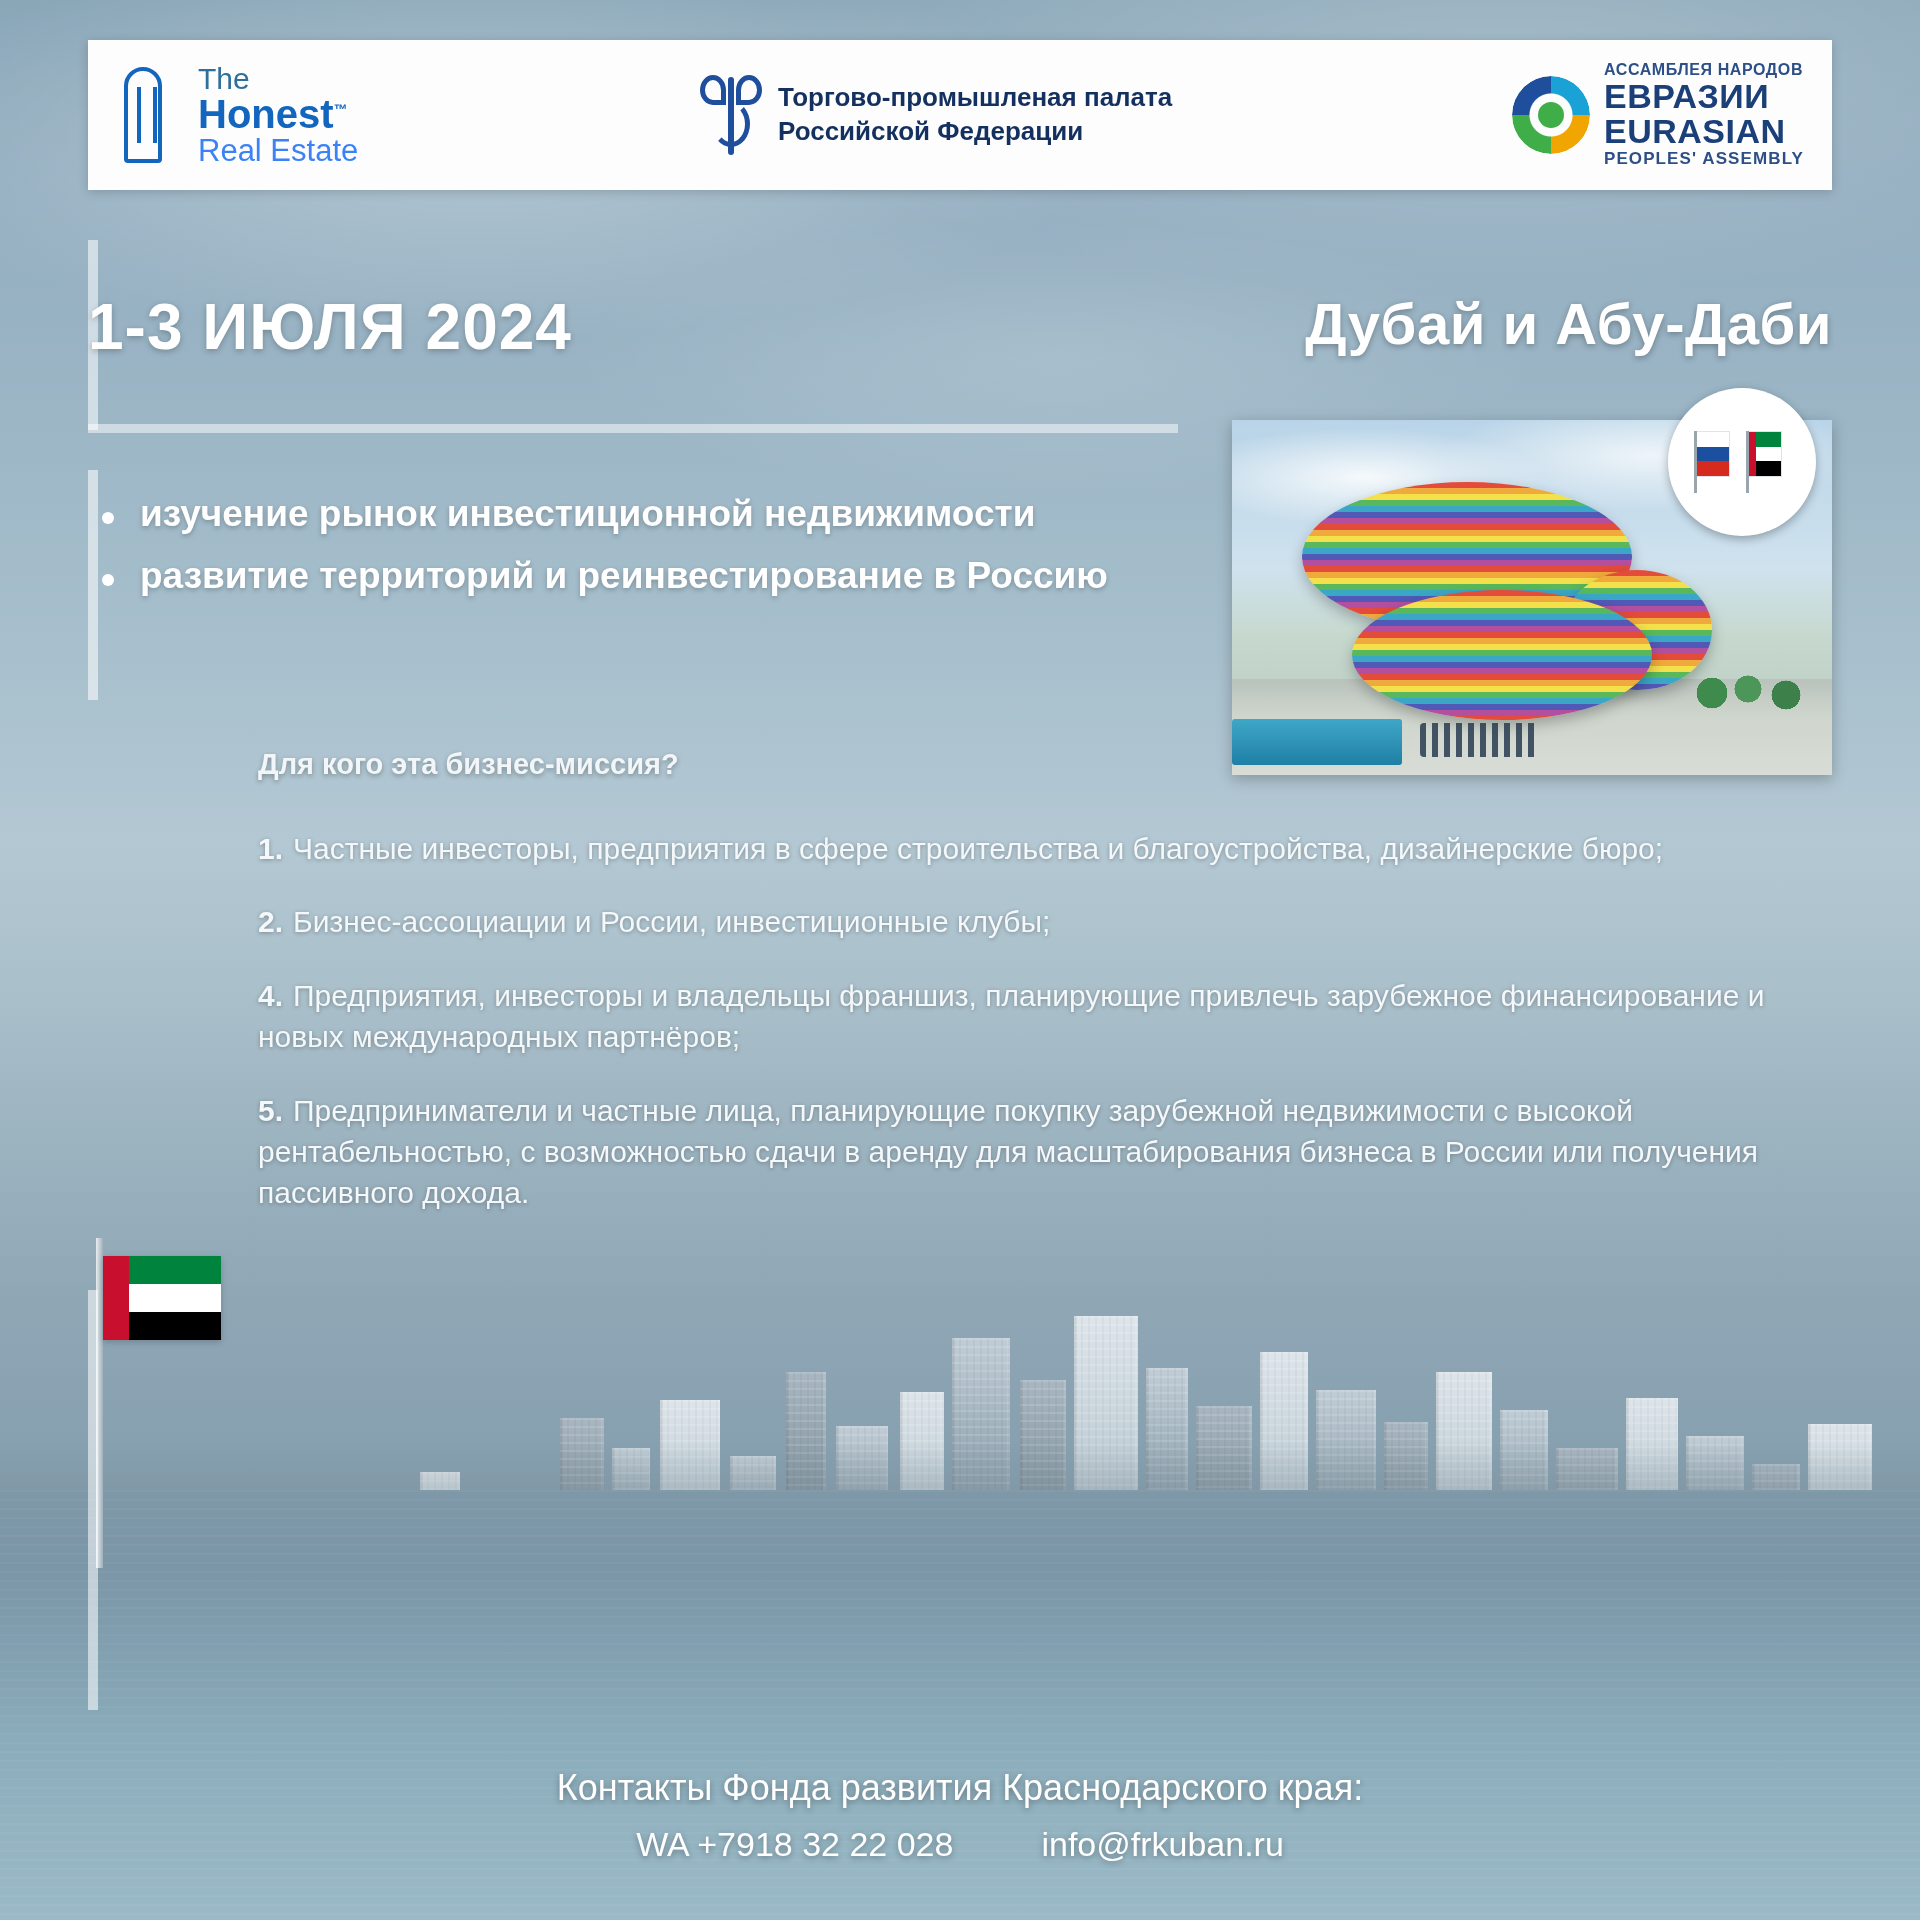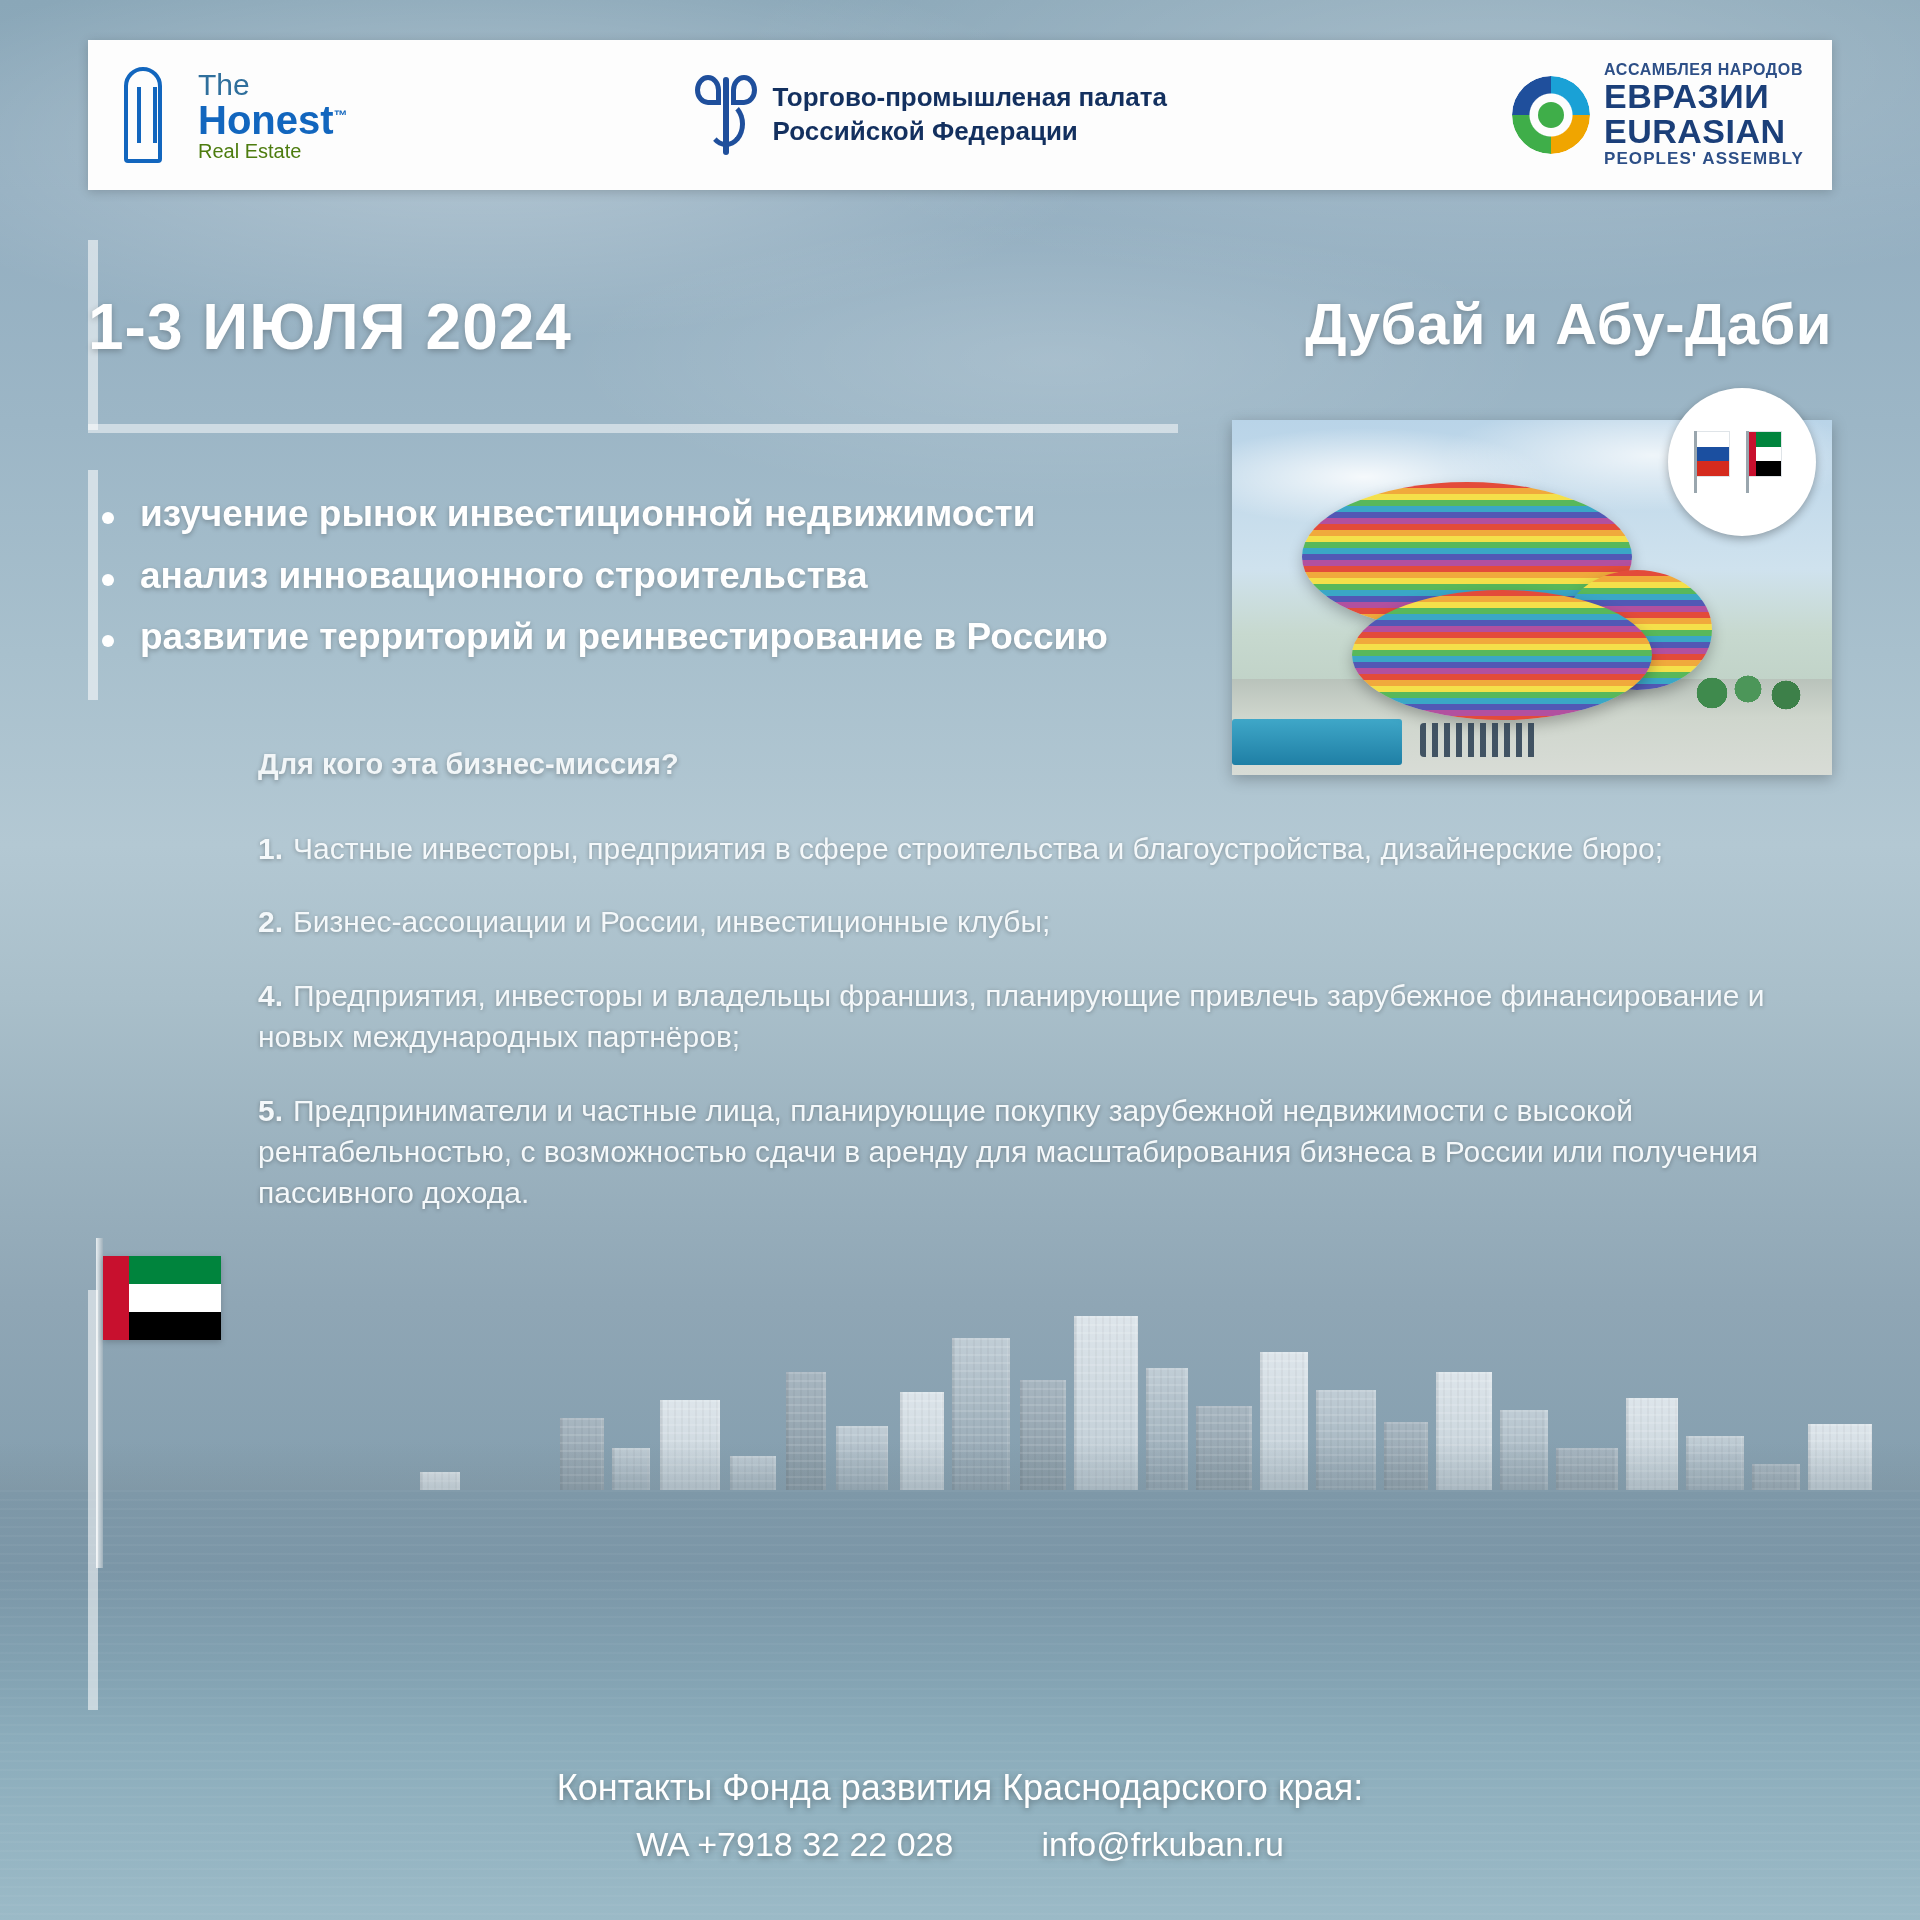--- a/index.html
+++ b/index.html
@@ -124,21 +124,21 @@
   .honest-mark { width: 54px; height: 104px; position: relative; }
   .honest-mark .tower {
     position: absolute; left: 8px; top: 4px; width: 38px; height: 96px;
     border: 4px solid #1266be; border-radius: 19px 19px 4px 4px;
   }
   .honest-mark .tower::after {
     content: ""; position: absolute; left: 9px; top: 16px; width: 12px; height: 56px;
     border-left: 4px solid #1266be; border-right: 4px solid #1266be;
   }
   .honest-text .l1 { font-size: 40px; font-weight: bold; color: #1266be; line-height: .98; }
-  .honest-text .l2 { font-size: 20px; color: #4d7c0f; line-height: 1.1; }
+  .honest-text .l2 { font-size: 31px; color: #3b82f6; line-height: 1.1; }
   .honest-text .tm { font-size: 14px; vertical-align: super; color: #1266be; }
 
   .tpp-mark { width: 66px; height: 96px; position: relative; }
   .tpp-mark .rod {
     position: absolute; left: 30px; top: 10px; width: 6px; height: 78px; background: #1f4f9c; border-radius: 3px;
   }
   .tpp-mark .wing {
     position: absolute; top: 8px; width: 26px; height: 30px; border: 5px solid #1f4f9c; border-radius: 50% 50% 0 50%;
   }
   .tpp-mark .wl { left: 2px; }
@@ -391,21 +391,20 @@
   <div class="rail rail-top"></div>
   <div class="hr-line"></div>
   <div class="rail rail-mid"></div>
   <div class="rail rail-low"></div>
 
   <div class="date">1-3 ИЮЛЯ 2024</div>
   <div class="city">Дубай и Абу-Даби</div>
 
   <ul class="bullets">
     <li>изучение рынок инвестиционной недвижимости</li>
-    <li>анализ инновационного строительства</li>
     <li>развитие территорий и реинвестирование в Россию</li>
   </ul>
 
   <div class="photo">
     <div class="cloudy"></div>
     <div class="ground"></div>
     <div class="pool"></div>
     <div class="blob top"></div>
     <div class="blob right"></div>
     <div class="blob bottom"></div>

